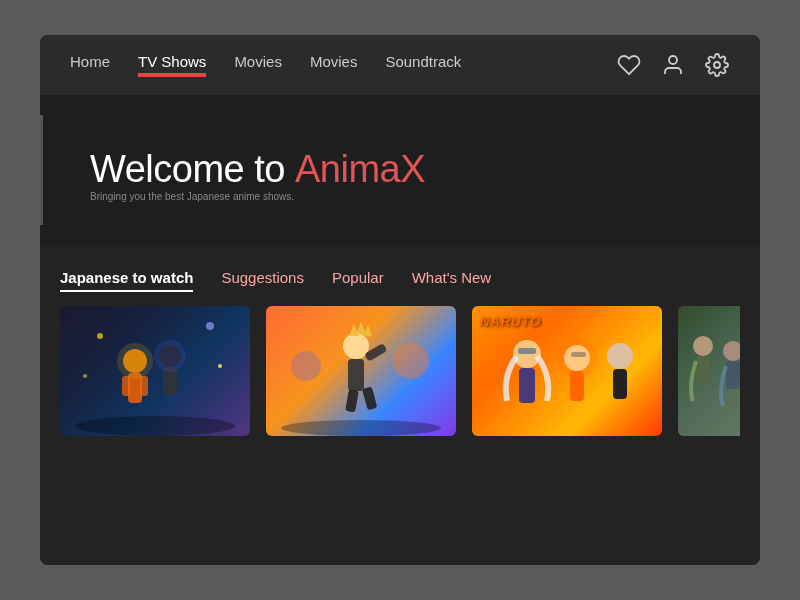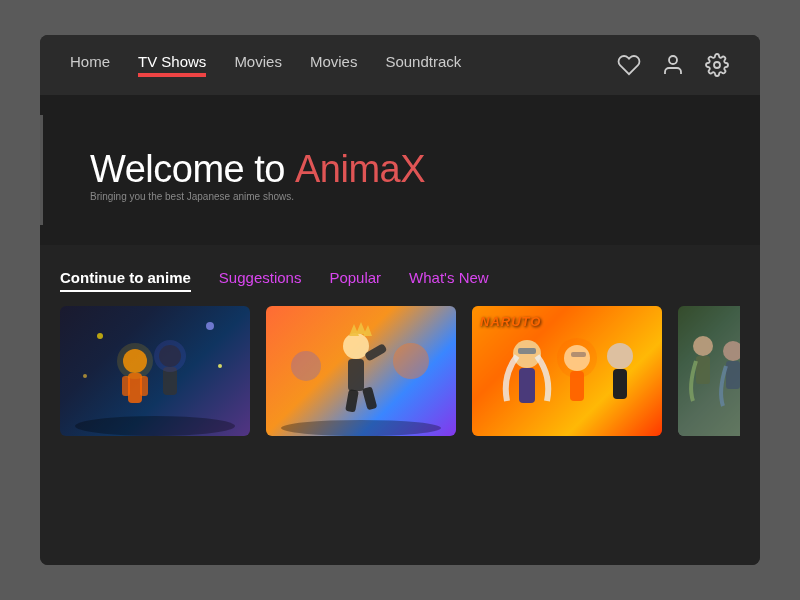--- a/index.html
+++ b/index.html
@@ -129,21 +129,21 @@
 
     
     .tabs {
       display: flex;
       align-items: center;
       gap: 0;
       margin-bottom: 16px;
     }
 
     .tab {
-      color: #d946ef;
+      color: #fca5a5;
       font-size: 15px;
       cursor: pointer;
       padding: 4px 0;
       margin-right: 28px;
       position: relative;
     }
 
     .tab.active {
       color: #fff;
       font-weight: 600;
@@ -253,21 +253,21 @@
   <div class="hero">
     <h1 class="hero-title">
       <span>Welcome to </span><span class="brand">AnimaX</span>
     </h1>
     <p class="hero-subtitle">Bringing you the best Japanese anime shows.</p>
   </div>
 
   <div class="content-area">
 
     <div class="tabs">
-      <div class="tab active">Continue to anime</div>
+      <div class="tab active">Japanese to watch</div>
       <div class="tab">Suggestions</div>
       <div class="tab">Popular</div>
       <div class="tab">What's New</div>
     </div>
 
     <div class="thumbnails">
 
       <div class="thumb thumb-1">
         <svg viewBox="0 0 190 130" xmlns="http://www.w3.org/2000/svg">
 

